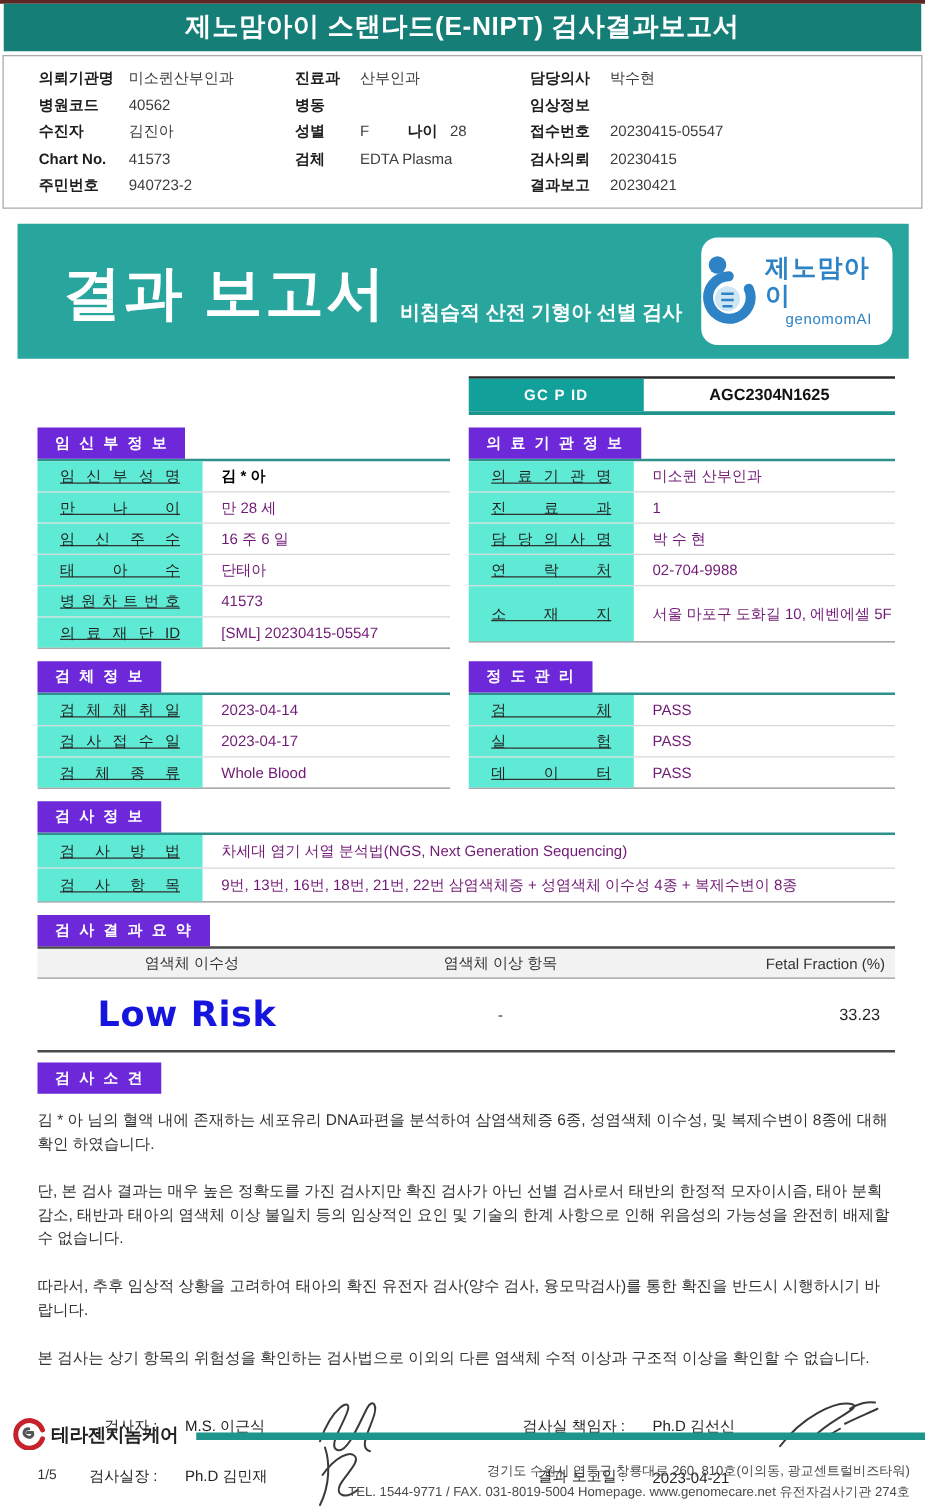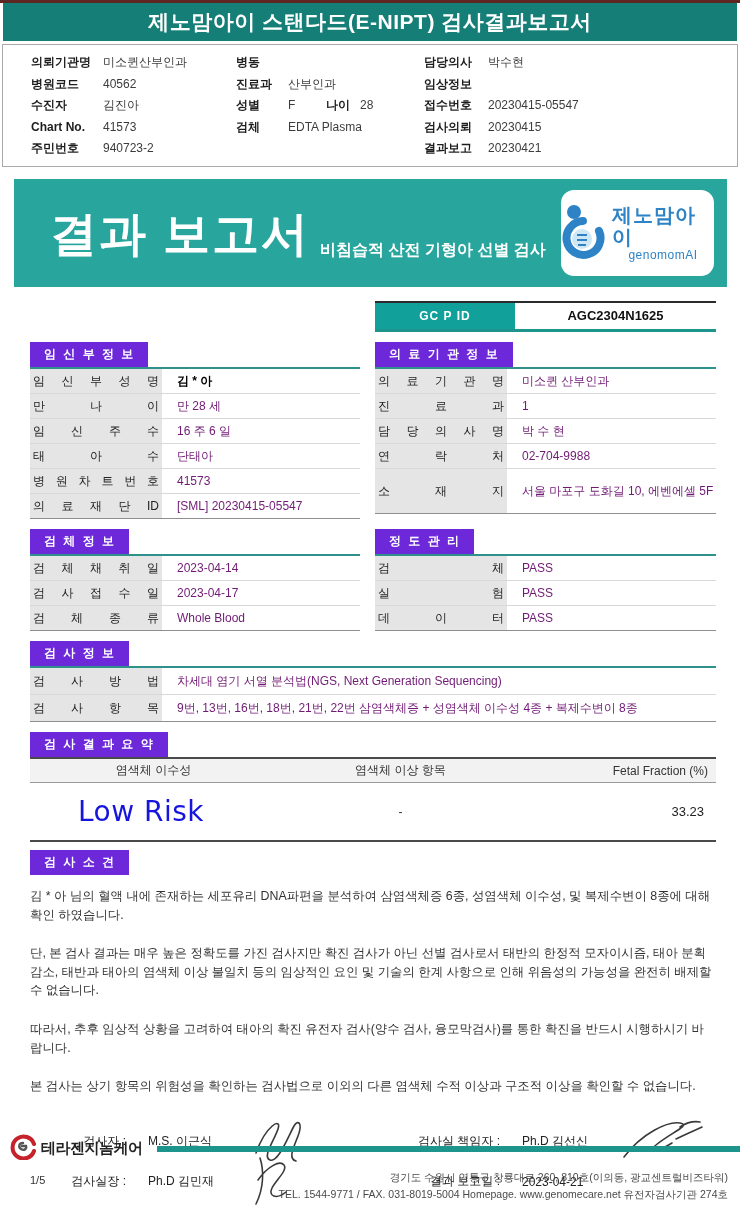--- a/index.html
+++ b/index.html
@@ -59,40 +59,40 @@
   .col-l { width:330px; } .col-r { width:341px; }
   .full { margin:10px 24px 0 30px; }
   .chip {
     display:inline-block; background:#6d28d9; color:#fff; font-size:12px;
     font-weight:bold; letter-spacing:2px; padding:4px 13px 4px 14px;
   }
   .tbl { border-top:2px solid #2f918b; border-bottom:1px solid #8f8f8f; }
   .trow { display:flex; align-items:stretch; border-bottom:1px solid #d8d8d8; min-height:24px; }
   .trow:last-child { border-bottom:none; }
   .tlabel {
-    width:132px; background:#e5e5e5; display:flex; align-items:center;
-    padding:0 3px; box-sizing:border-box; flex-shrink:0;
+    width:132px; background:#5eead4; display:flex; align-items:center;
+    padding:0 18px; box-sizing:border-box; flex-shrink:0;text-decoration:underline;
   }
   .tlabel span { display:block; width:100%; text-align:justify; text-align-last:justify; color:#222; }
   .tval { flex:1; display:flex; align-items:center; padding-left:15px; color:#701a75; }
   .tval.bold { font-weight:bold; color:#000; }
   .trow.tall { min-height:44px; }
   .trow.wide-row { min-height:26px; }
   
   .sum-head {
     display:flex; align-items:center; height:23px; background:#f2f2f2;
     border-top:2px solid #4a4a4a; border-bottom:1px solid #9a9a9a; color:#333;
   }
   .sh1 { width:36%; text-align:center; } .sh2 { width:36%; text-align:center; }
   .sh3 { flex:1; text-align:right; padding-right:8px; }
   .sum-vals { display:flex; align-items:center; height:57px; border-bottom:2px solid #4a4a4a; }
   .lowrisk {
     width:36%; box-sizing:border-box; padding-left:48px;
     font-family:"DejaVu Sans","Liberation Sans",sans-serif;
-    font-size:28px; font-weight:400; color:#1515dd; letter-spacing:0.5px;
+    font-size:28px; font-weight:700; color:#1515dd; letter-spacing:0.5px;
   }
   .sum-dash { width:36%; text-align:center; color:#333; }
   .sum-ff { flex:1; text-align:right; padding-right:12px; font-size:13px; color:#222; }
   
   .opinion { margin:8px 24px 0 30px; }
   .opinion .paras { font-size:12.4px; color:#333; line-height:1.5; }
   .opinion p { margin:0; }
   .opinion p.p1 { margin-top:12px; }
   .opinion p.p2 { margin-top:12px; }
   .opinion p.gap { margin-top:20px; }
@@ -140,26 +140,26 @@
           <span class="ib-label">Chart No.</span>
           <span class="ib-val">41573</span>
         </div>
       <div class="ib-row">
           <span class="ib-label">주민번호</span>
           <span class="ib-val">940723-2</span>
         </div>
     </div>
     <div class="ib-col ib-c2">
       <div class="ib-row">
+          <span class="ib-label">진료과</span>
+          <span class="ib-val">산부인과</span>
+        </div>
+      <div class="ib-row">
           <span class="ib-label">병동</span>
           <span class="ib-val"></span>
-        </div>
-      <div class="ib-row">
-          <span class="ib-label">진료과</span>
-          <span class="ib-val">산부인과</span>
         </div>
       <div class="ib-row">
           <span class="ib-label">성별</span>
           <span class="ib-val2gap">F</span>
           <span class="ib-label" style="width:34px;">나이</span>
           <span class="ib-val">28</span>
         </div>
       <div class="ib-row">
           <span class="ib-label">검체</span>
           <span class="ib-val">EDTA Plasma</span>

